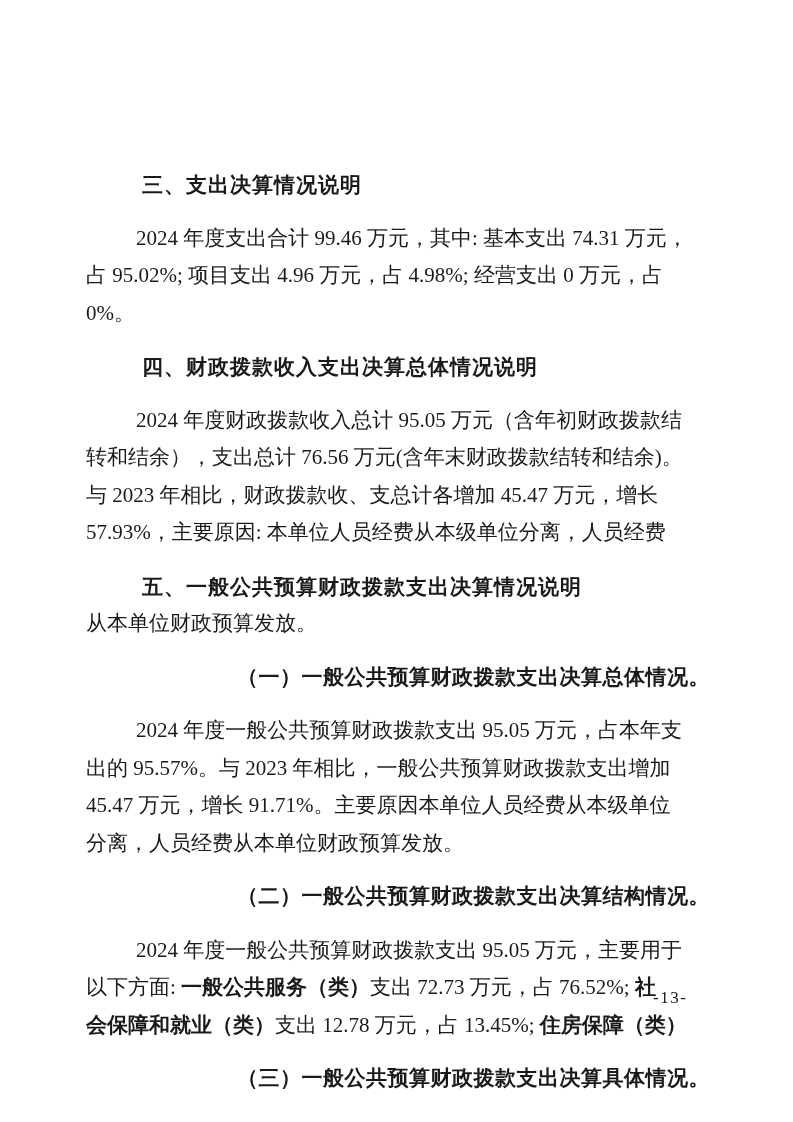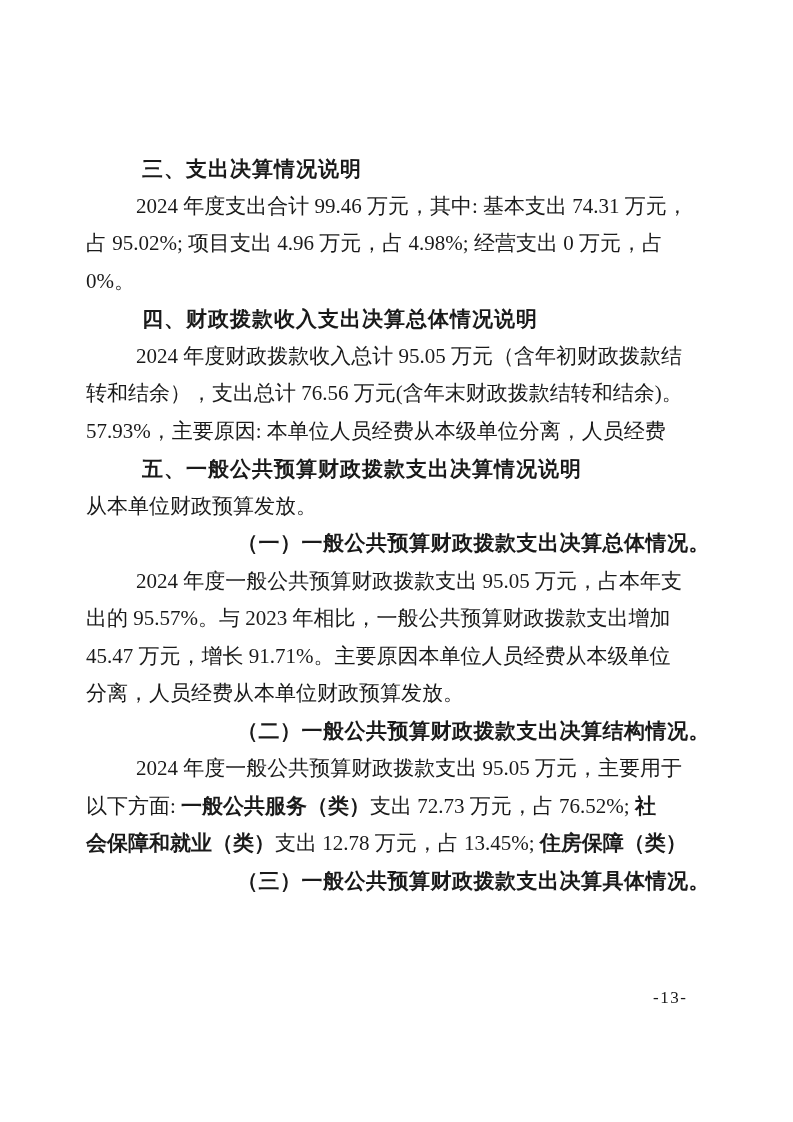--- a/index.html
+++ b/index.html
@@ -18,21 +18,21 @@
     left: 86px;
     top: 150px;
     width: 624px;
   }
   .line {
     font-size: 21px;
     line-height: 37.5px;
     height: 37.5px;
     white-space: nowrap;
   }
-  .line.indent { padding-left: 50px; }
+  .line.indent { padding-left: 50px; margin-top: 16px; }
   .line.heading {
     font-family: "Liberation Sans", "DejaVu Sans", sans-serif;
     font-weight: 700;
     letter-spacing: 1px;
   }
   .line.heading.indent { padding-left: 56px; }
   .line.subheading {
     font-weight: 700;
     letter-spacing: 0.5px;
     text-align: right;
@@ -52,20 +52,21 @@
 
 <div class="page">
   <div class="content">
       <div class="line heading indent"><span class="seg bold">三、支出决算情况说明</span></div>
       <div class="line body indent"><span class="seg">2024 年度支出合计 99.46 万元，其中: 基本支出 74.31 万元，</span></div>
       <div class="line body"><span class="seg">占 95.02%; 项目支出 4.96 万元，占 4.98%; 经营支出 0 万元，占</span></div>
       <div class="line body"><span class="seg">0%。</span></div>
       <div class="line heading indent"><span class="seg bold">四、财政拨款收入支出决算总体情况说明</span></div>
       <div class="line body indent"><span class="seg">2024 年度财政拨款收入总计 95.05 万元（含年初财政拨款结</span></div>
       <div class="line body"><span class="seg">转和结余），支出总计 76.56 万元(含年末财政拨款结转和结余)。</span></div>
+      <div class="line body"><span class="seg">与 2023 年相比，财政拨款收、支总计各增加 45.47 万元，增长</span></div>
       <div class="line body"><span class="seg">57.93%，主要原因: 本单位人员经费从本级单位分离，人员经费</span></div>
       <div class="line heading indent"><span class="seg bold">五、一般公共预算财政拨款支出决算情况说明</span></div>
       <div class="line body"><span class="seg">从本单位财政预算发放。</span></div>
       <div class="line subheading indent"><span class="seg bold">（一）一般公共预算财政拨款支出决算总体情况。</span></div>
       <div class="line body indent"><span class="seg">2024 年度一般公共预算财政拨款支出 95.05 万元，占本年支</span></div>
       <div class="line body"><span class="seg">出的 95.57%。与 2023 年相比，一般公共预算财政拨款支出增加</span></div>
       <div class="line body"><span class="seg">45.47 万元，增长 91.71%。主要原因本单位人员经费从本级单位</span></div>
       <div class="line body"><span class="seg">分离，人员经费从本单位财政预算发放。</span></div>
       <div class="line subheading indent"><span class="seg bold">（二）一般公共预算财政拨款支出决算结构情况。</span></div>
       <div class="line body indent"><span class="seg">2024 年度一般公共预算财政拨款支出 95.05 万元，主要用于</span></div>

